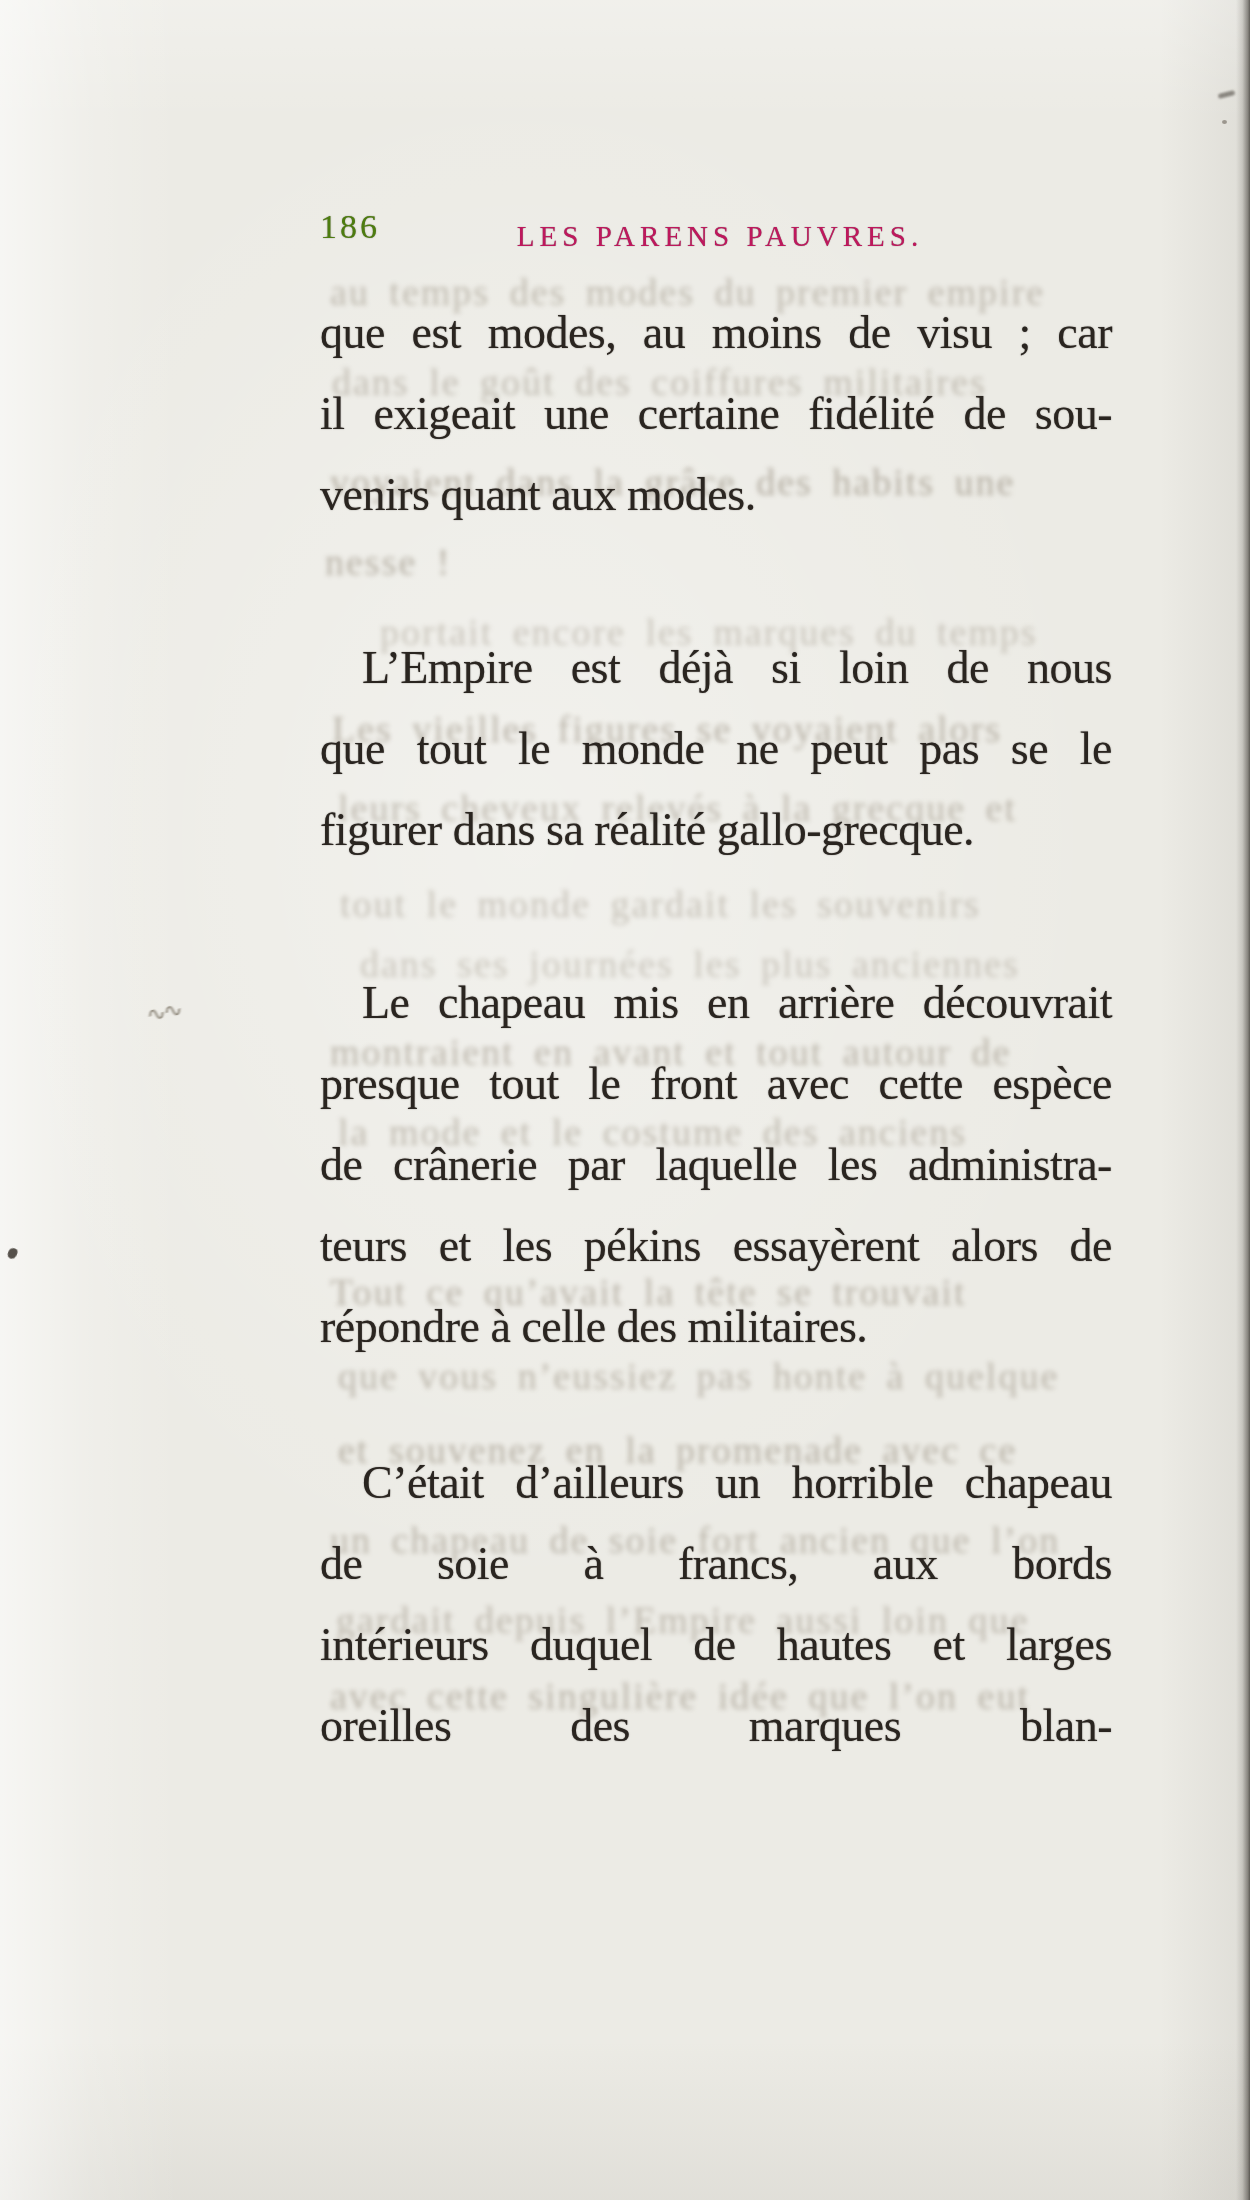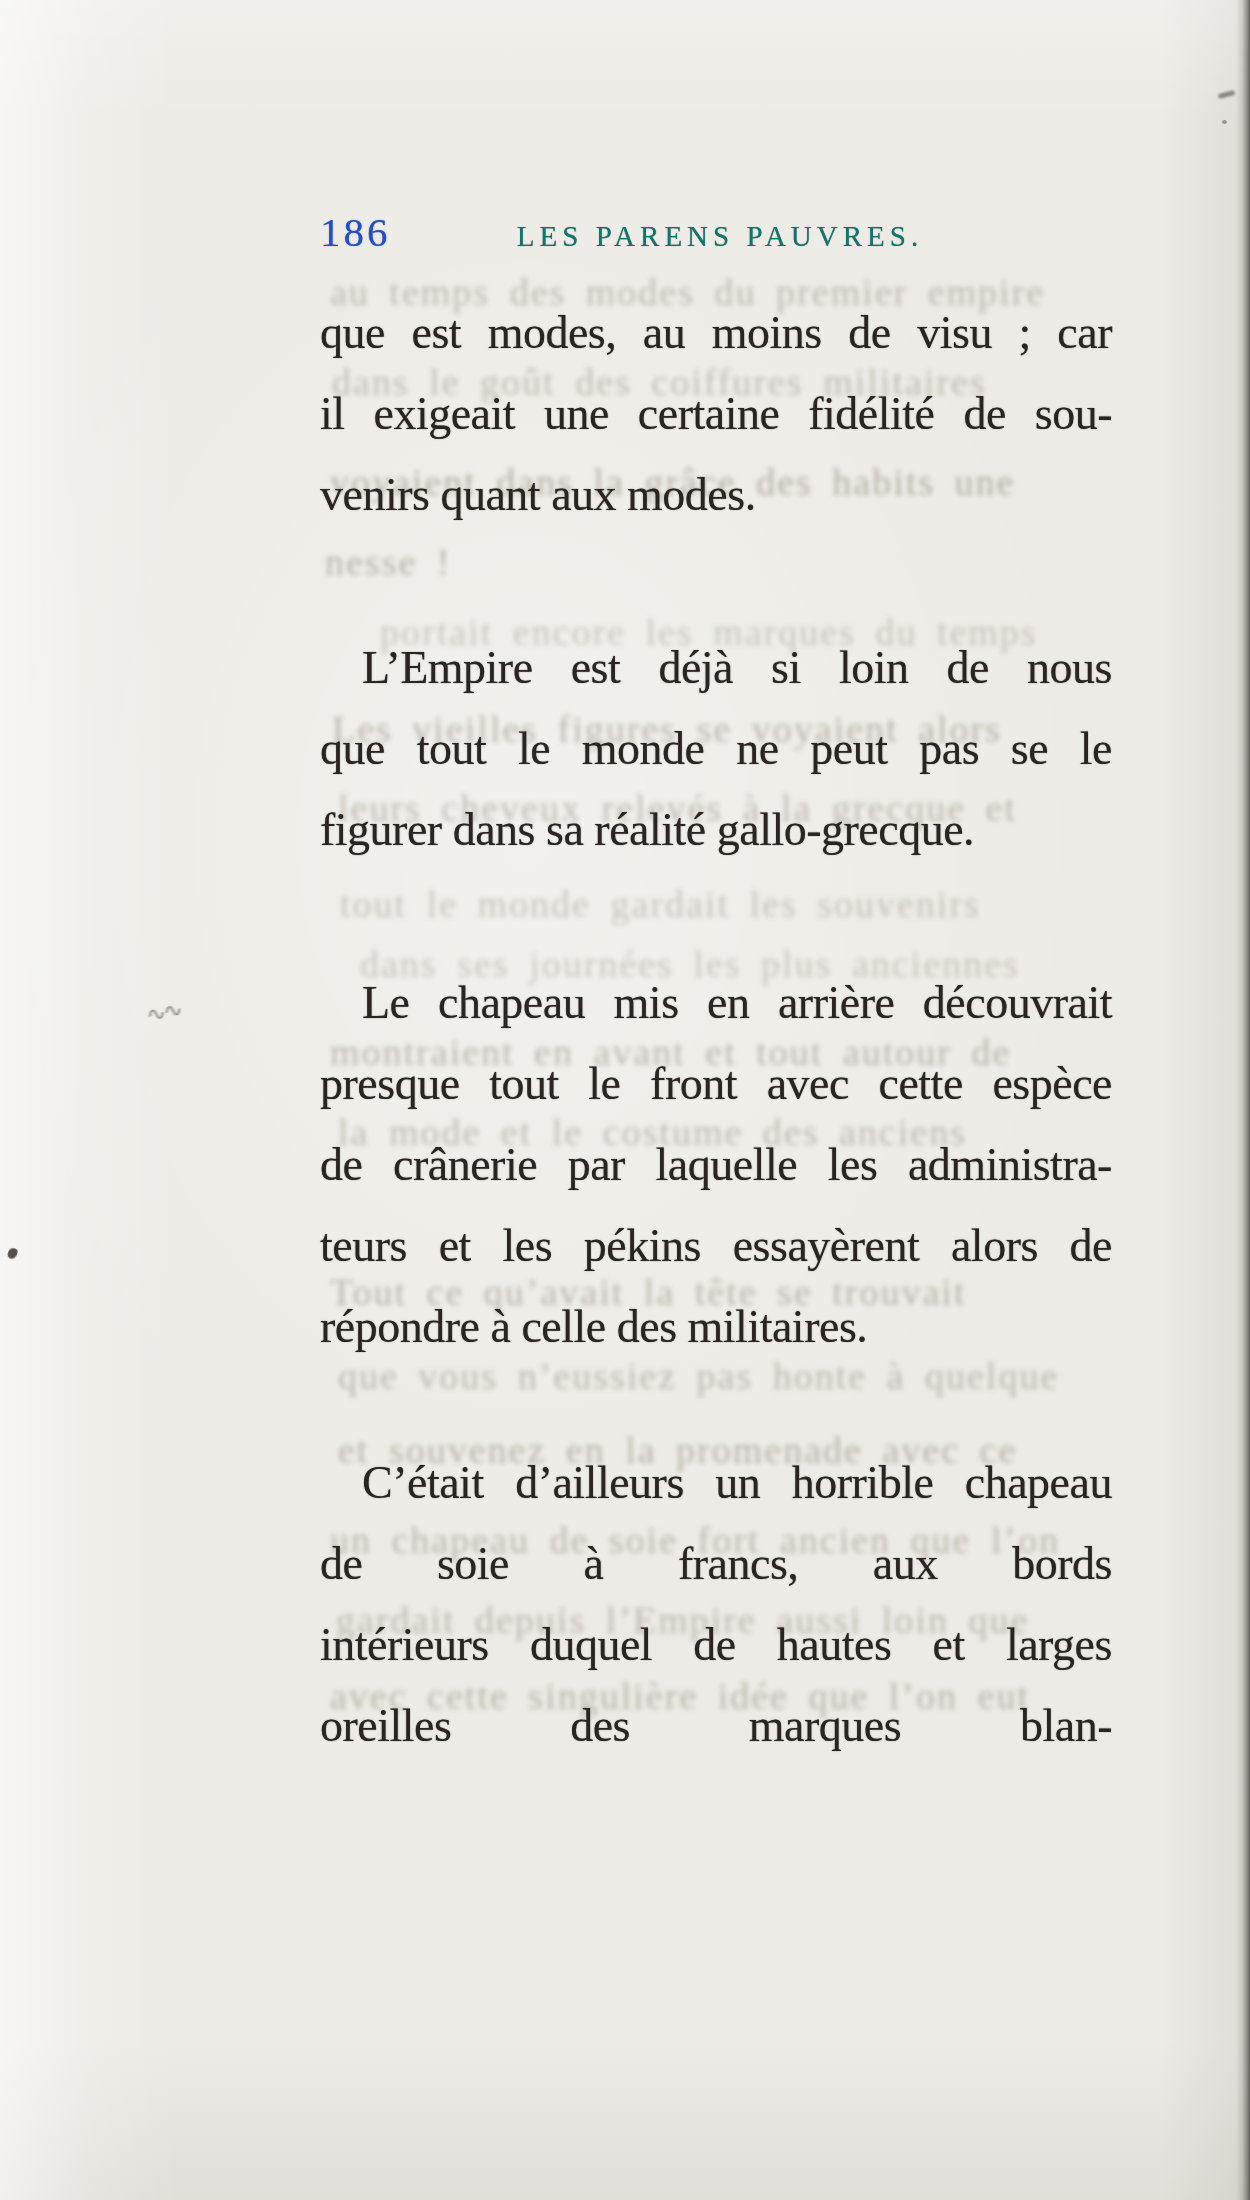--- a/index.html
+++ b/index.html
@@ -21,27 +21,27 @@
       linear-gradient(to top, rgba(122,116,105,0.10) 0px, rgba(122,116,105,0) 160px),
       linear-gradient(to left, rgba(105,100,92,0.10) 0px, rgba(105,100,92,0) 90px);
   }
   .right-edge{
     position:absolute;top:0;right:0;width:14px;height:2200px;pointer-events:none;
     background:linear-gradient(to right, rgba(84,80,73,0) 0%, rgba(84,80,73,0.18) 45%, rgba(62,58,52,0.55) 85%, rgba(46,43,38,0.75) 100%);
   }
   .header-row{position:absolute;top:0;left:0;width:100%;}
   .page-number{
     position:absolute;left:320px;top:208px;
-    font-size:41px;letter-spacing:3px;color:#1d4ed8;
+    font-size:34px;letter-spacing:3px;color:#4d7c0f;
     text-shadow:0 0 1.2px rgba(40,34,28,0.55);
   }
   .running-header{
     position:absolute;left:515px;top:220px;width:410px;
     text-align:center;font-size:29px;letter-spacing:5px;
-    color:#0f766e;text-shadow:0 0 1px rgba(45,40,33,0.6);
+    color:#be185d;text-shadow:0 0 1px rgba(45,40,33,0.6);
     white-space:nowrap;
   }
   .text-block{
     position:absolute;left:320px;top:0;width:792px;
   }
   .para{position:absolute;left:0;width:792px;}
   .line{
     height:81px;line-height:81px;
     font-size:46px;letter-spacing:-0.5px;
     white-space:nowrap;

